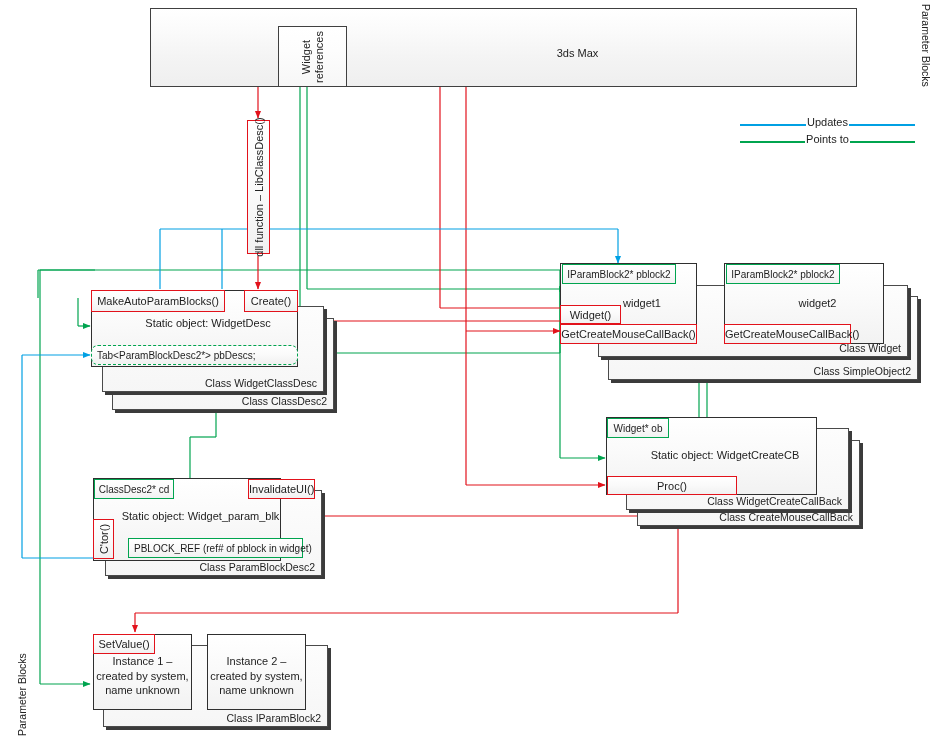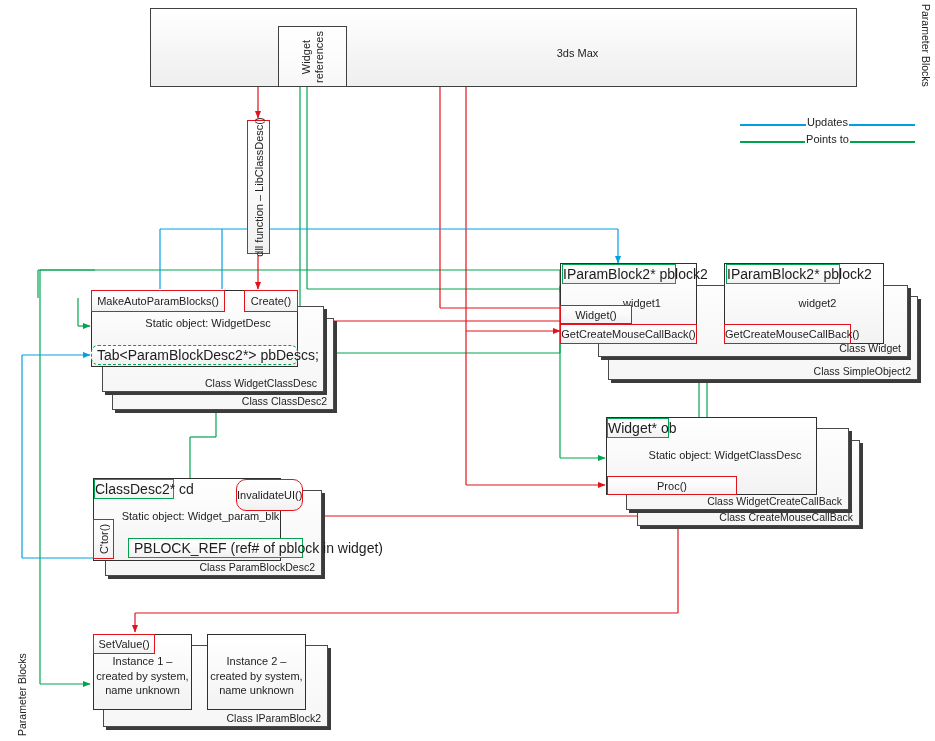--- a/index.html
+++ b/index.html
@@ -104,21 +104,21 @@
     z-index: 9;
   }
   .method > span {
     position: absolute;
     left: 0; right: 0; top: 50%;
     transform: translateY(-50%);
   }
   .member {
     background: linear-gradient(to bottom, #ffffff 0%, #fafafa 50%, #f1f1f1 100%);
     border: 1px solid #00a44f;
-    font-size: 14px;
+    font-size: 10px;
     color: #1d1d1d;
     text-align: center;
     white-space: nowrap;
     z-index: 9;
   }
   .member > span {
     position: absolute;
     left: 0; right: 0; top: 50%;
     transform: translateY(-50%);
   }
@@ -297,21 +297,21 @@
   <div class="abs card" style="left:598px; top:285px; width:310px; height:72px; z-index:3;">
     <div class="card-label">Class Widget</div>
   </div>
 
   <div class="abs objbox" style="left:560px; top:263px; width:137px; height:81px; z-index:4;">
     <div class="obj-title" style="top:33px;">widget1</div>
   </div>
   <div class="abs member" style="left:562px; top:264px; width:114px; height:20px;">
     <span>IParamBlock2* pblock2</span>
   </div>
-  <div class="abs method" style="left:560px; top:305px; width:72px; height:19px;">
+  <div class="abs method" style="left:560px; top:305px; width:61px; height:19px;">
     <span>Widget()</span>
   </div>
   <div class="abs method" style="left:560px; top:324px; width:137px; height:20px;">
     <span>GetCreateMouseCallBack()</span>
   </div>
 
   <div class="abs objbox" style="left:724px; top:263px; width:160px; height:81px; z-index:4;padding-left:36px;">
     <div class="obj-title" style="top:33px;">widget2</div>
   </div>
   <div class="abs member" style="left:726px; top:264px; width:114px; height:20px;">
@@ -321,39 +321,39 @@
     <span>GetCreateMouseCallBack()</span>
   </div>
 
   <div class="abs card" style="left:637px; top:440px; width:223px; height:86px; z-index:2;">
     <div class="card-label">Class CreateMouseCallBack</div>
   </div>
   <div class="abs card" style="left:626px; top:428px; width:223px; height:82px; z-index:3;">
     <div class="card-label">Class WidgetCreateCallBack</div>
   </div>
   <div class="abs objbox" style="left:606px; top:417px; width:211px; height:78px; z-index:4;">
-    <div class="obj-title" style="top:31px;">Static object: WidgetClassDesc</div>
+    <div class="obj-title" style="top:31px;">Static object: WidgetCreateCB</div>
   </div>
   <div class="abs member" style="left:607px; top:418px; width:62px; height:20px;">
     <span>Widget* ob</span>
   </div>
   <div class="abs method" style="left:607px; top:476px; width:130px; height:19px;">
     <span>Proc()</span>
   </div>
 
   <div class="abs card" style="left:105px; top:490px; width:217px; height:86px; z-index:2;">
     <div class="card-label">Class ParamBlockDesc2</div>
   </div>
   <div class="abs objbox" style="left:93px; top:478px; width:188px; height:83px; z-index:4;">
     <div class="obj-title" style="top:31px;">Static object: Widget_param_blk</div>
   </div>
   <div class="abs member" style="left:94px; top:479px; width:80px; height:20px;">
     <span>ClassDesc2* cd</span>
   </div>
-  <div class="abs method" style="left:236px; top:479px; width:67px; height:32px;border-radius:10px;">
+  <div class="abs method" style="left:248px; top:479px; width:67px; height:20px;">
     <span>InvalidateUI()</span>
   </div>
   <div class="abs method vmethod" style="left:93px; top:519px; width:21px; height:40px;">
     <div class="vrot">C'tor()</div>
   </div>
   <div class="abs member lefttext" style="left:128px; top:538px; width:175px; height:20px;">
     <span>PBLOCK_REF (ref# of pblock in widget)</span>
   </div>
 
   <div class="abs card" style="left:103px; top:645px; width:225px; height:82px; z-index:2;">

